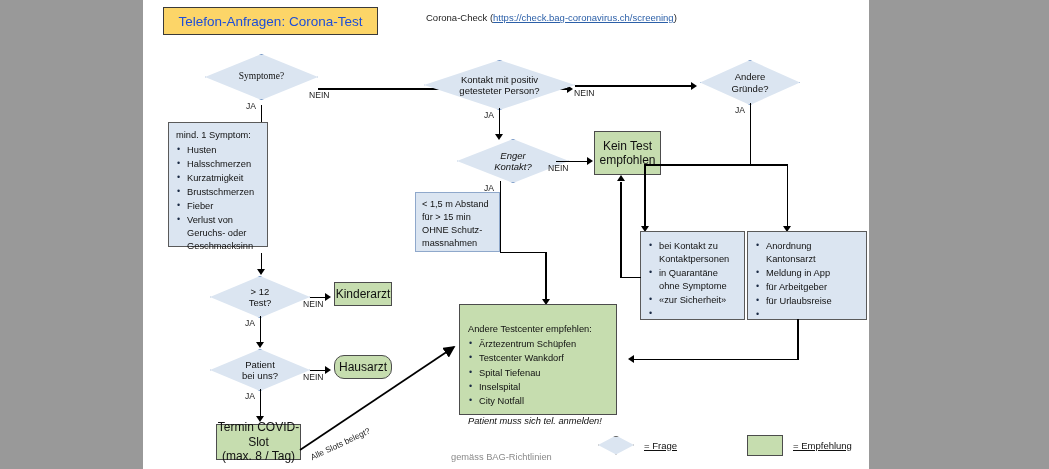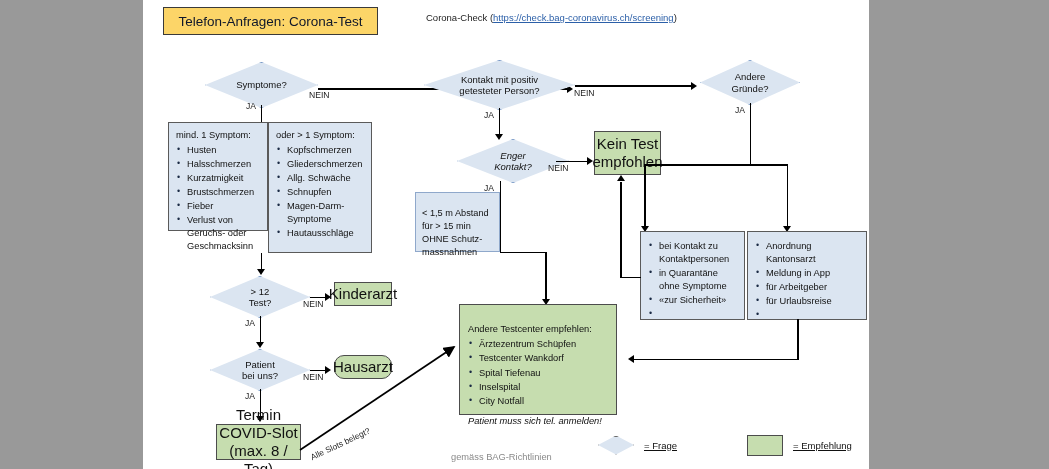--- a/index.html
+++ b/index.html
@@ -12,52 +12,52 @@
   #canvas{
     position:absolute;left:143px;top:0;width:726px;height:469px;
     background:#ffffff;
   }
   .abs{position:absolute;box-sizing:border-box;}
 
   
   .title-box{
     background:#FCD568;border:1.5px solid #3a3a3a;
     display:flex;align-items:center;justify-content:center;
-    font-size:13.5px;color:#0f172a;
+    font-size:13.5px;color:#1d4ed8;
   }
   .link-line{font-size:9.5px;color:#1c1c1c;white-space:nowrap;}
   .link-line a{color:#2b5fa8;text-decoration:underline;}
 
   
   .diamond{
     background:#DBE5F1;
     border:1.1px solid #7294c4;
     clip-path:polygon(50% 0%,100% 50%,50% 100%,0% 50%);
     display:flex;align-items:center;justify-content:center;
     text-align:center;font-size:9.5px;color:#111;line-height:1.18;
   }
   .greenbox{
     background:#C6DDAF;border:1.2px solid #4c4c4c;
     display:flex;align-items:center;justify-content:center;
-    text-align:center;font-size:15px;color:#111;line-height:1.2;
+    text-align:center;font-size:12px;color:#111;line-height:1.2;
   }
   .greenbox-left{
     background:#C6DDAF;border:1.2px solid #4c4c4c;
     font-size:9.3px;color:#111;line-height:1.42;
     padding:18px 8px 6px 8px;text-align:left;
   }
   .bluebox{
     background:#DBE5F1;border:1.1px solid #5a5a5a;
     font-size:9.3px;color:#111;line-height:1.4;
     padding:6px 6px 6px 7px;text-align:left;
   }
   .notebox{
     background:#DBE5F1;border:1.1px solid #8fa8cb;
     font-size:9.2px;color:#111;line-height:1.42;
-    padding:14px 6px;text-align:left;
+    padding:5px 6px;text-align:left;
   }
   ul.bl{margin:2px 0 0 0;padding:0;list-style:none;}
   ul.bl li{position:relative;padding-left:11px;margin:0 0 1px 0;}
   ul.bl li:before{content:"\2022";position:absolute;left:1px;top:-1px;font-size:9px;color:#1a2a44;}
   .hdr{margin:0 0 1px 0;}
   .ital{font-style:italic;margin-top:7px;}
 
   
   .ln{position:absolute;background:#000;}
   .lnh{height:1.6px;}
@@ -87,49 +87,38 @@
 <body>
 
 <div id="canvas">
 
   <div class="abs title-box" style="left:20px;top:7px;width:215px;height:28px;">Telefon-Anfragen: Corona-Test</div>
 
   <div class="abs link-line" style="left:283px;top:12px;">
     <span>Corona-Check (</span><a href="#">https://check.bag-coronavirus.ch/screening</a><span>)</span>
   </div>
 
-  <div class="abs diamond" style="left:62px;top:62px;width:113px;height:46px;">Symptome?</div>
+  <div class="abs diamond" style="left:62px;top:54px;width:113px;height:46px;font-family:Liberation Serif, serif;">Symptome?</div>
 
   <div class="ln lnh abs" style="left:175px;top:88px;width:251px;"></div>
   <div class="arrow ar-right abs" style="left:424px;top:84.5px;"></div>
   <div class="lbl" style="left:166px;top:90px;">NEIN</div>
 
   <div class="ln lnv abs" style="left:117.5px;top:105px;height:17px;"></div>
   <div class="lbl" style="left:103px;top:101px;">JA</div>
 
-  <div class="abs bluebox" style="left:25px;top:122px;width:100px;height:109px;">
+  <div class="abs bluebox" style="left:25px;top:122px;width:100px;height:125px;">
     <div class="hdr">mind. 1 Symptom:</div>
     <ul class="bl">
       <li>Husten</li>
       <li>Halsschmerzen</li>
       <li>Kurzatmigkeit</li>
       <li>Brustschmerzen</li>
       <li>Fieber</li>
       <li>Verlust von Geruchs- oder Geschmacksinn</li>
-    </ul>
-  </div>
-  <div class="abs bluebox" style="left:125px;top:122px;width:104px;height:131px;">
-    <div class="hdr">oder &gt; 1 Symptom:</div>
-    <ul class="bl">
-      <li>Kopfschmerzen</li>
-      <li>Gliederschmerzen</li>
-      <li>Allg. Schwäche</li>
-      <li>Schnupfen</li>
-      <li>Magen-Darm-Symptome</li>
-      <li>Hautausschläge</li>
     </ul>
   </div>
 
   <div class="ln lnv abs" style="left:117.5px;top:253px;height:18px;"></div>
   <div class="arrow ar-down abs" style="left:114px;top:269px;"></div>
 
   <div class="abs diamond" style="left:67px;top:276px;width:100px;height:42px;">
     <span>
       <span>&gt; 12</span><br>
       <span>Test?</span>

